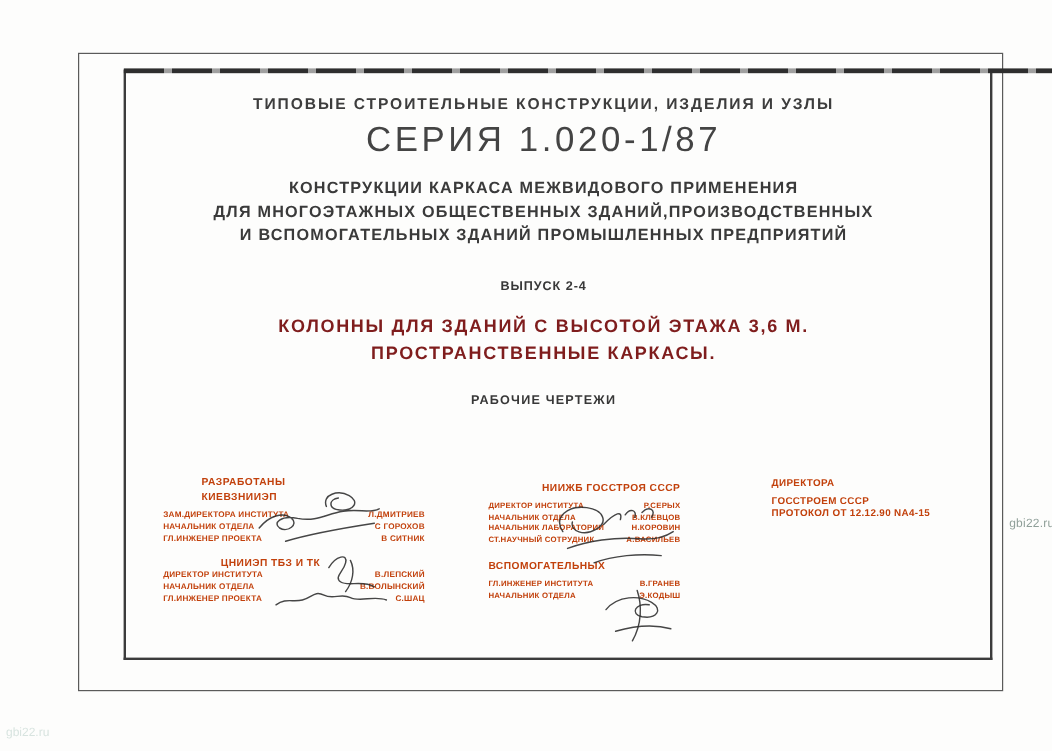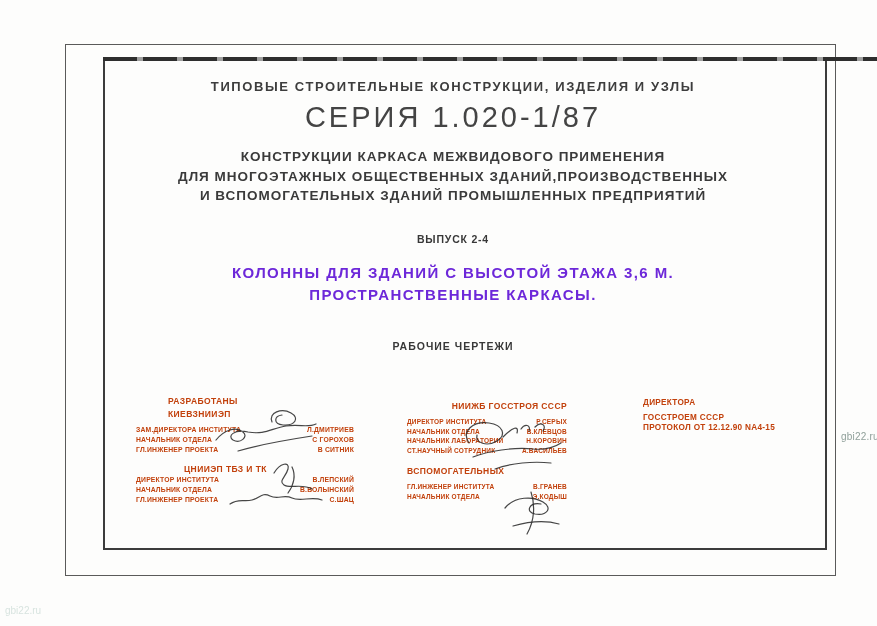--- a/index.html
+++ b/index.html
@@ -14,22 +14,22 @@
     border:2px solid #3c3c3c; border-top:none; }
   .top-streak { position:absolute; left:103px; top:57px; width:774px; height:4px;
     background:repeating-linear-gradient(90deg,#2e2e2e 0 34px, rgba(46,46,46,.45) 34px 40px); }
 
   
   .c-line { position:absolute; left:108px; width:690px; text-align:center; color:#383838; }
   .hdr { top:79px; font-size:13px; letter-spacing:1.6px; font-weight:bold; color:#3d3d3d; }
   .series { top:101px; font-size:29px; letter-spacing:3px; font-weight:normal; color:#444;text-align:center; }
   .title { top:147px; font-size:13.5px; line-height:19.5px; letter-spacing:1px; font-weight:bold; color:#3a3a3a; }
   .issue { top:233px; font-size:10.5px; letter-spacing:.8px; font-weight:bold; }
-  .subtitle { top:262px; font-size:15px; line-height:22px; letter-spacing:1.4px; font-weight:bold; color:#6d28d9; }
-  .doctype { top:340px; font-size:10.5px; letter-spacing:1px; font-weight:bold; }
+  .subtitle { top:262px; font-size:15px; line-height:22px; letter-spacing:1.4px; font-weight:bold; color:#7f1d1d; }
+  .doctype { top:328px; font-size:10.5px; letter-spacing:1px; font-weight:bold; }
 
   
   .col { position:absolute; color:#c2410c; }
   .col-left { left:136px; top:396px; width:232px; }
   .col-mid  { left:407px; top:401px; width:168px; }
   .col-right{ left:643px; top:398px; width:175px; }
 
   .blk-h { font-size:8.5px; font-weight:bold; letter-spacing:.4px; }
   .ind1 { margin-left:32px; }
   .ind2 { margin-left:48px; }

